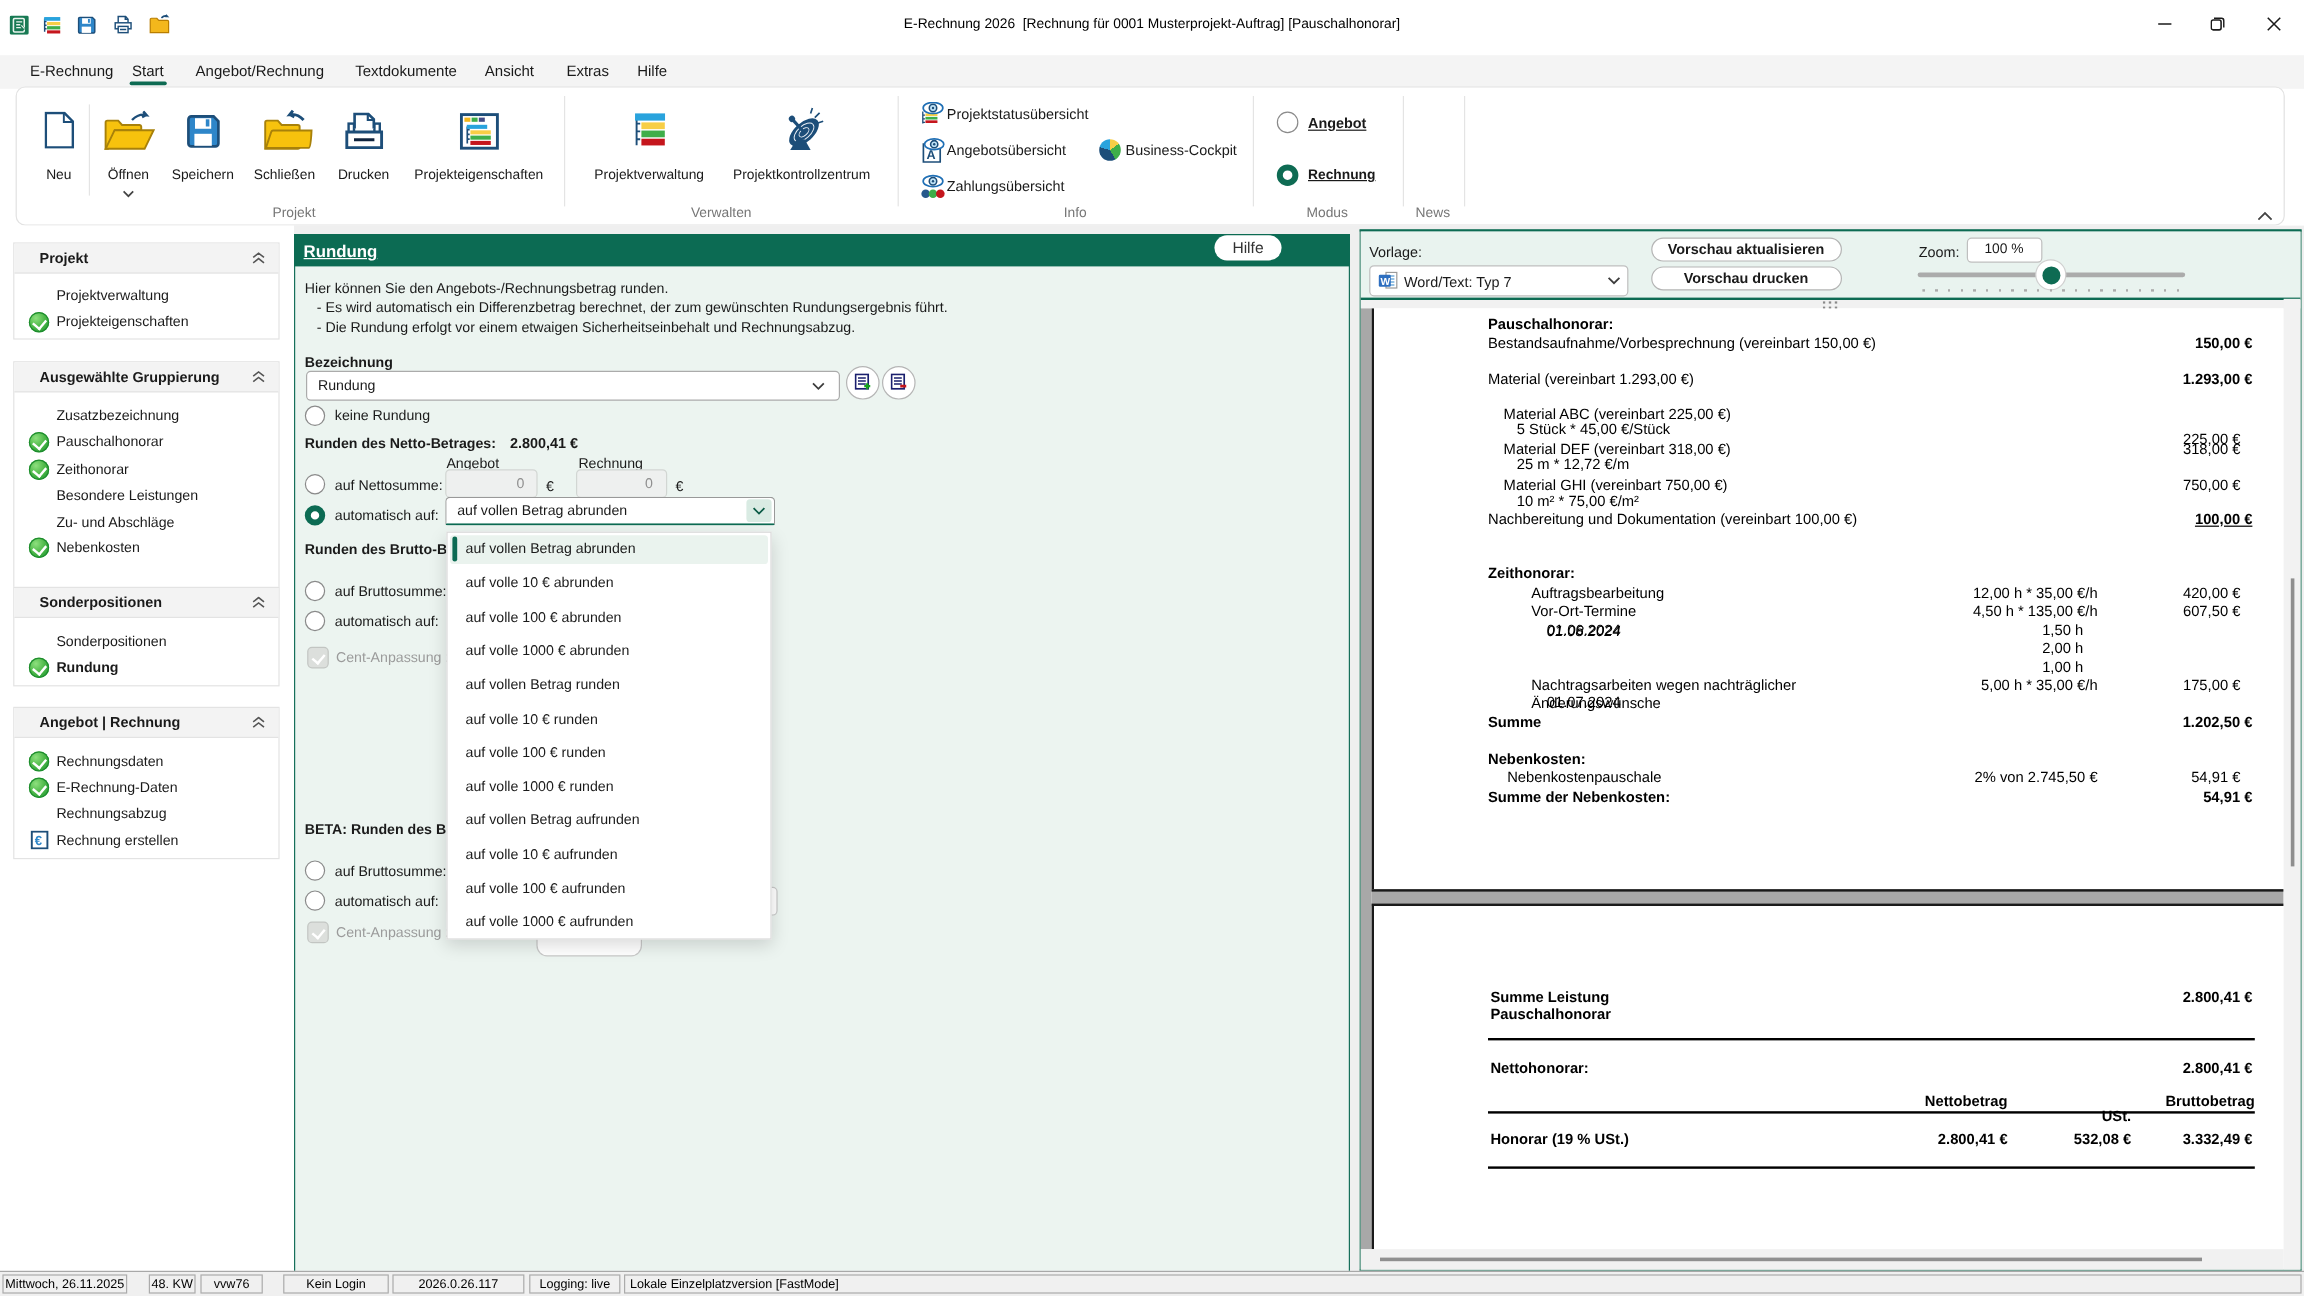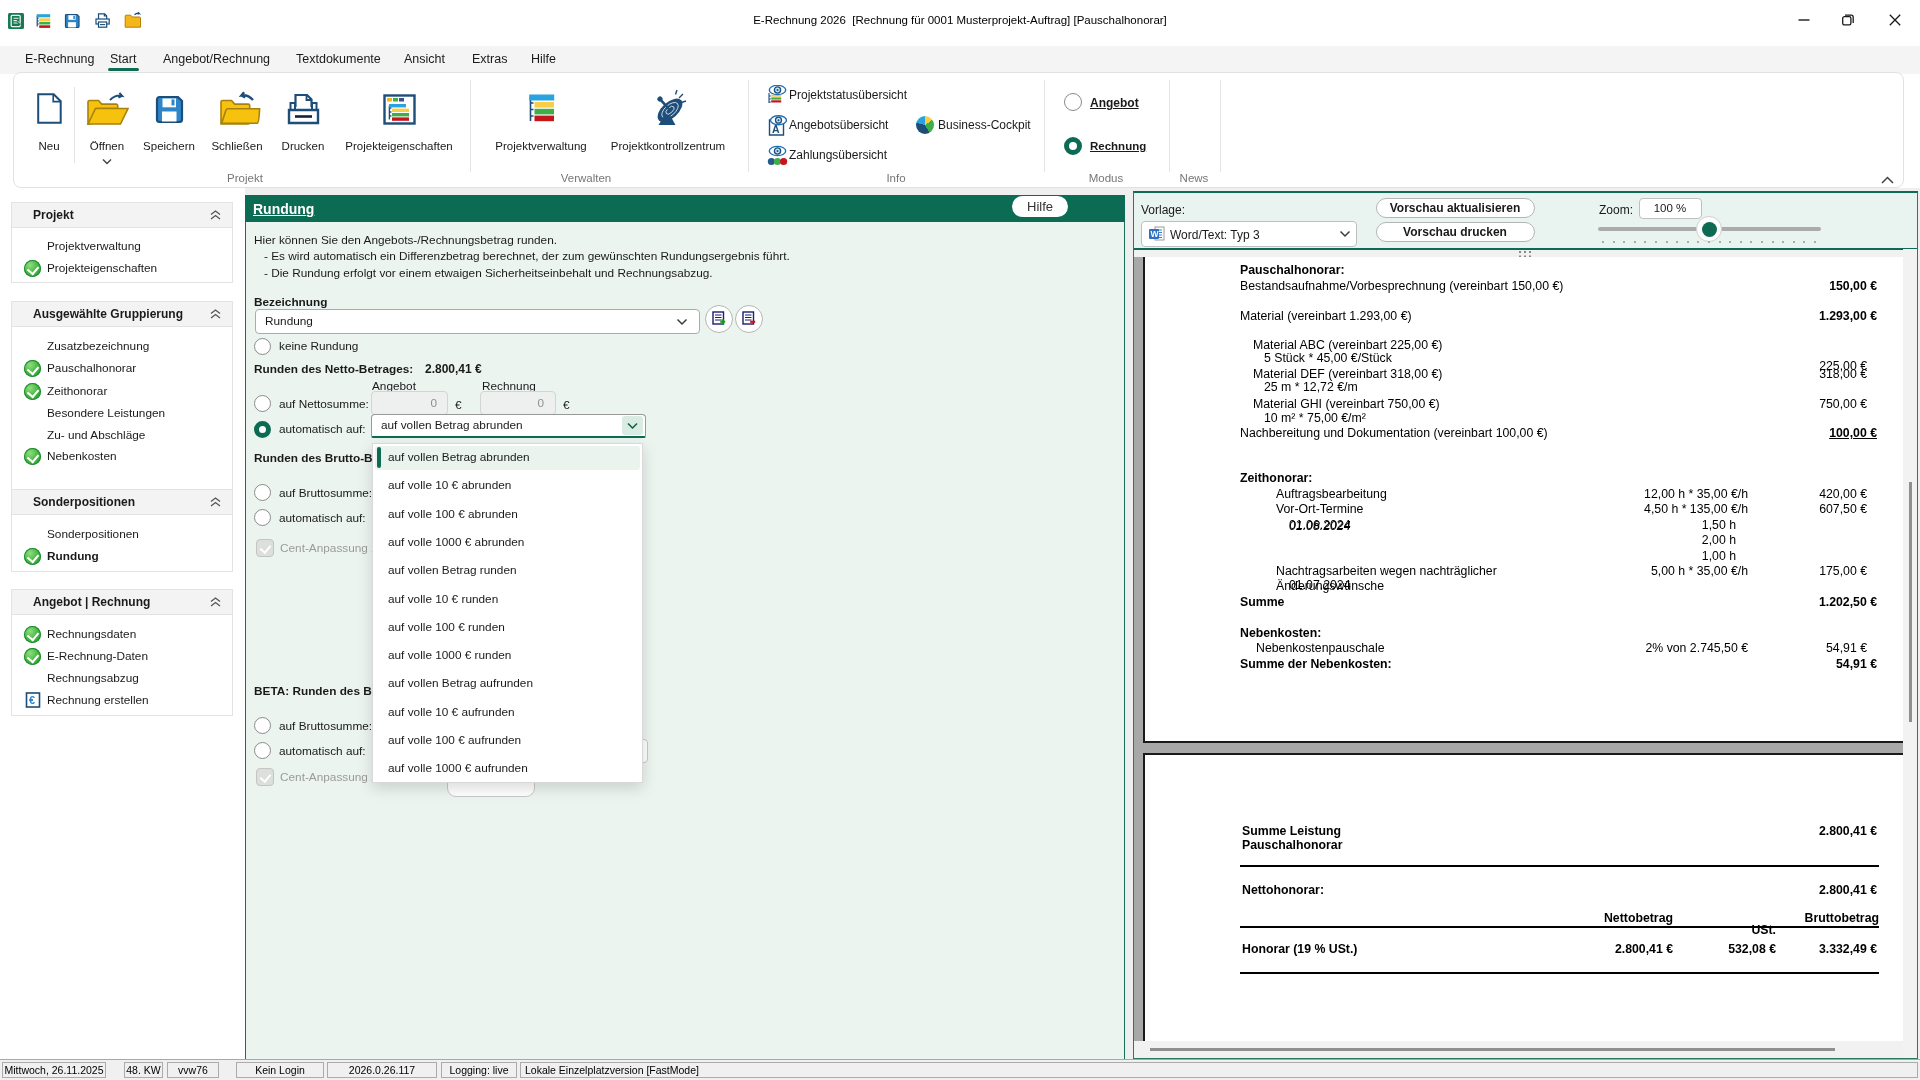--- a/index.html
+++ b/index.html
@@ -75,21 +75,21 @@
 <div class="abs" style="left:13px;top:72px;width:1891px;height:116px;background:#fff;border:1px solid #e2e2e2;border-radius:8px;box-sizing:border-box;"></div>
 
 <div class="abs" style="left:74px;top:87px;width:1px;height:76px;background:#e4e4e4;"></div>
 <div class="abs" style="left:470px;top:80px;width:1px;height:92px;background:#e4e4e4;"></div>
 <div class="abs" style="left:748px;top:80px;width:1px;height:92px;background:#e4e4e4;"></div>
 <div class="abs" style="left:1044px;top:80px;width:1px;height:92px;background:#e4e4e4;"></div>
 <div class="abs" style="left:1169px;top:80px;width:1px;height:92px;background:#e4e4e4;"></div>
 <div class="abs" style="left:1220px;top:80px;width:1px;height:92px;background:#e4e4e4;"></div>
 
 <div class="txt" style="left:245px;top:172px;font-size:11.5px;color:#767676;transform:translateX(-50%);">Projekt</div>
-<div class="txt" style="left:586px;top:172px;font-size:11.5px;color:#767676;transform:translateX(-50%);">Verwalten</div>
+<div class="txt" style="left:601px;top:172px;font-size:11.5px;color:#767676;transform:translateX(-50%);">Verwalten</div>
 <div class="txt" style="left:896px;top:172px;font-size:11.5px;color:#767676;transform:translateX(-50%);">Info</div>
 <div class="txt" style="left:1106px;top:172px;font-size:11.5px;color:#767676;transform:translateX(-50%);">Modus</div>
 <div class="txt" style="left:1194px;top:172px;font-size:11.5px;color:#767676;transform:translateX(-50%);">News</div>
 
 <svg class="abs" style="left:1881px;top:176px;" width="13" height="8" viewBox="0 0 13 8">
   <path d="M1 7 L6.5 1.5 L12 7" fill="none" stroke="#444" stroke-width="1.5"></path>
 </svg>
 
 <svg class="abs" style="left:37px;top:93px;" width="25" height="31" viewBox="0 0 25 31">
   <path d="M1.2 1.2 h15.5 l7 7 V29.8 H1.2 Z" fill="#fff" stroke="#1d4e79" stroke-width="2"></path>
@@ -369,21 +369,21 @@
 
 <div class="abs" style="left:1134px;top:193px;width:783px;height:57px;background:#e9f3ef;border-bottom:2px solid #0d6b53;box-sizing:border-box;"></div>
 <div class="txt" style="left:1141px;top:203px;font-size:12px;text-align:center;">Vorlage:</div>
 <div class="abs" style="left:1141px;top:221px;width:216px;height:26px;background:#fff;border:1px solid #bfbfbf;border-radius:4px;box-sizing:border-box;"></div>
 <svg class="abs" style="left:1148px;top:226px;" width="17" height="16" viewBox="0 0 17 16">
   <rect x="7" y="1" width="9" height="13" fill="#fff" stroke="#9a9a9a" stroke-width="1"></rect>
   <path d="M9 4h5M9 6.5h5M9 9h5M9 11.5h5" stroke="#2e86c9" stroke-width="1"></path>
   <rect x="1" y="3" width="10" height="10" rx="1" fill="#2e6fc0"></rect>
   <text x="2.5" y="11.2" font-family="Liberation Sans" font-size="8.5" font-weight="bold" fill="#fff">W</text>
 </svg>
-<div class="txt" style="left:1170px;top:228px;font-size:12px;">Word/Text: Typ 3</div>
+<div class="txt" style="left:1170px;top:228px;font-size:12px;">Word/Text: Typ 7</div>
 <svg class="abs" style="left:1339px;top:230px;" width="12" height="8" viewBox="0 0 12 8">
     <path d="M1.5 1.5 L6 6 L10.5 1.5" fill="none" stroke="#3c3c3c" stroke-width="1.5"></path>
   </svg>
 
 <div class="abs" style="left:1376px;top:198px;width:159px;height:20px;background:#fff;border:1px solid #b5b5b5;border-radius:10px;box-sizing:border-box;"></div>
 <div class="txt b" style="left:1455px;top:201px;font-size:12px;transform:translateX(-50%);">Vorschau aktualisieren</div>
 <div class="abs" style="left:1376px;top:222px;width:159px;height:20px;background:#fff;border:1px solid #b5b5b5;border-radius:10px;box-sizing:border-box;"></div>
 <div class="txt b" style="left:1455px;top:225px;font-size:12px;transform:translateX(-50%);">Vorschau drucken</div>
 
 <div class="txt" style="left:1599px;top:203px;font-size:12px;">Zoom:</div>

